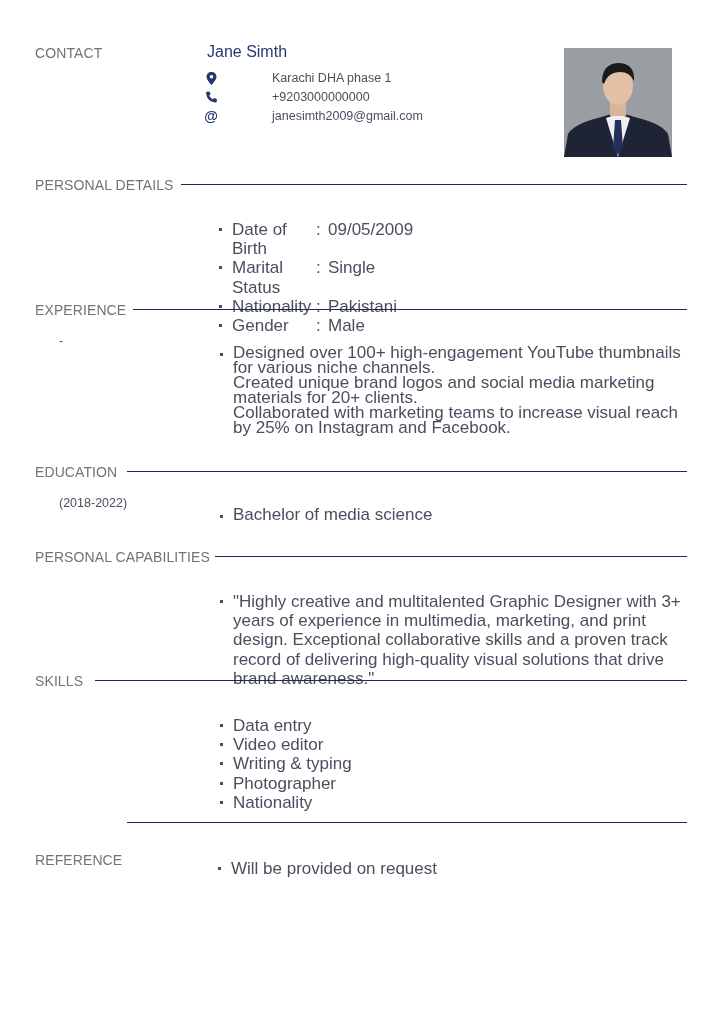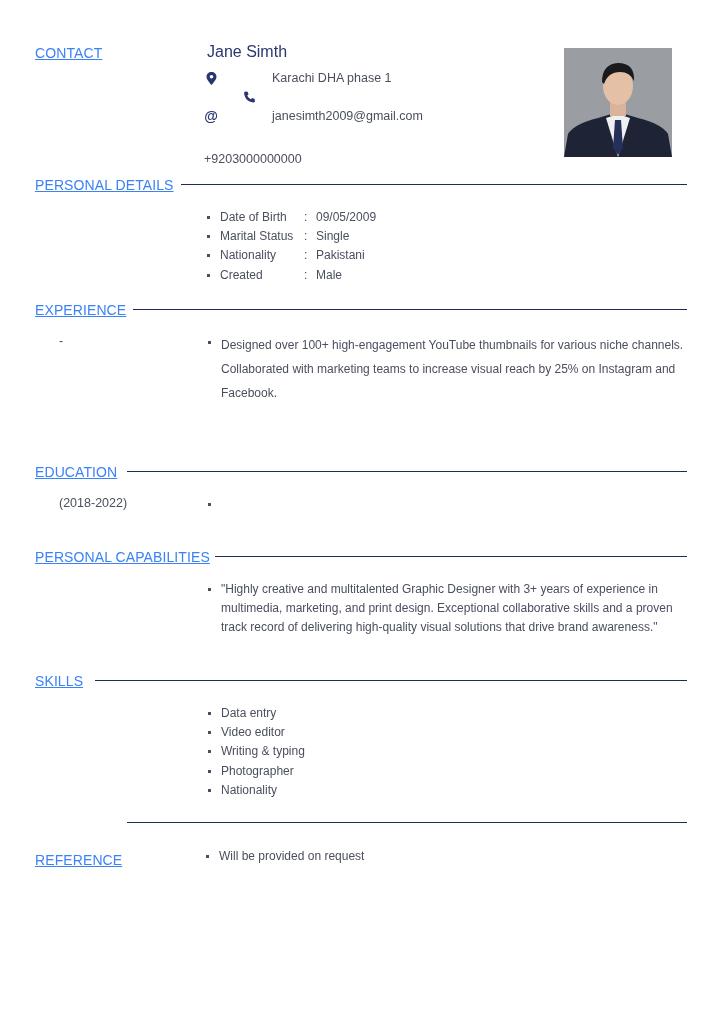--- a/index.html
+++ b/index.html
@@ -1,49 +1,49 @@
 <!DOCTYPE html>
 <html><head>
 <meta charset="utf-8">
 <style>
   html, body { margin: 0; padding: 0; background: #ffffff; }
   body { width: 720px; height: 1011px; position: relative; overflow: hidden;
          font-family: "Liberation Sans", "DejaVu Sans", sans-serif; color: #3d4252; }
   .abs { position: absolute; }
-  .sec-title { position: absolute; left: 35px; font-size: 14px; color: #3b82f6; letter-spacing: 0.1px; white-space: nowrap; text-decoration: underline; }
+  .sec-title { position: absolute; left: 35px; font-size: 14px; color: #737373; letter-spacing: 0.1px; white-space: nowrap; }
   .sec-line { position: absolute; height: 1px; background: #1f2a5c; right: 33px; }
   .name { left: 207px; top: 43px; font-size: 16px; color: #2a3670; }
   .contact-row { position: absolute; left: 204px; font-size: 12.5px; color: #4a4f5e; display: flex; align-items: center; gap: 48px; }
   .contact-row .ic { width: 14px; height: 14px; margin-right: 6px; display: inline-flex; align-items: center; justify-content: center; }
   .photo { left: 564px; top: 48px; width: 108px; height: 109px; background: linear-gradient(#a6a9ae, #8e9196); overflow: hidden; }
-  ul.blist { list-style: none; margin: 0; padding: 0; position: absolute; font-size: 12px; color: #4a4f5e; }
+  ul.blist { list-style: none; margin: 12px; padding: 0; position: absolute; font-size: 17px; color: #4a4f5e; }
   ul.blist li { position: relative; padding-left: 14px; line-height: 19.2px; }
   ul.blist li::before { content: ""; position: absolute; left: 1px; top: 8px; width: 3px; height: 3px; background: #4a4f5e; }
   .pd li { display: flex; padding-left: 19px; }
   .pd .lbl { width: 84px; }
   .pd .colon { width: 12px; }
   .bold { color: #2e3342; font-weight: bold; }
-  .para { line-height: 24px; }
+  .para { line-height: 15px; }
   .left-date { position: absolute; left: 59px; font-size: 12.5px; color: #4a4f5e; }
 </style>
 </head>
 <body>
 
 <div class="sec-title" style="top:45px;">CONTACT</div>
 <div class="abs name">Jane Simth</div>
 
 <div class="contact-row" style="top:71px;">
   <span class="ic">
     <svg width="11" height="13" viewBox="0 0 11 13">
         <path d="M5.5 0C2.6 0 .5 2.1.5 4.8c0 3.3 5 8.2 5 8.2s5-4.9 5-8.2C10.5 2.1 8.4 0 5.5 0zm0 6.6a1.8 1.8 0 1 1 0-3.6 1.8 1.8 0 0 1 0 3.6z" fill="#2a3670"></path>
       </svg>
   </span>
   <span>Karachi DHA phase 1</span>
 </div>
-<div class="contact-row" style="top:90px;flex-direction:column;">
+<div class="contact-row" style="top:90px;">
   <span class="ic">
     <svg width="13" height="13" viewBox="0 0 13 13">
         <path d="M2.6 0.5l2 0.2 1 2.6-1.3 1.2c.7 1.6 2 2.9 3.6 3.7l1.2-1.3 2.6 1 .2 2c0 .9-.8 1.6-1.7 1.5C5 11 1.9 7.9 1.1 2.3 1 1.3 1.7.5 2.6.5z" fill="#2a3670"></path>
       </svg>
   </span>
   <span>+9203000000000</span>
 </div>
 <div class="contact-row" style="top:109px;">
   <span class="ic" style="font-weight:bold;color:#2a3670;font-size:14px;">@</span>
   <span>janesimth2009@gmail.com</span>
@@ -73,41 +73,43 @@
       <span class="lbl">Marital Status</span>
       <span class="colon">:</span>
       <span>Single</span>
     </li>
   <li>
       <span class="lbl">Nationality</span>
       <span class="colon">:</span>
       <span>Pakistani</span>
     </li>
   <li>
-      <span class="lbl">Created</span>
+      <span class="lbl">Gender</span>
       <span class="colon">:</span>
       <span>Male</span>
     </li>
 </ul>
 
 <div class="sec-title" style="top:302px;">EXPERIENCE</div>
 <div class="sec-line" style="top:309px; left:133px;"></div>
 <div class="left-date" style="top:334px;">-</div>
 <ul class="blist" style="left:207px; top:333px; width:480px;">
   <li>
     <div class="para">Designed over 100+ high-engagement YouTube thumbnails for various niche channels.</div>
+    <div class="para">Created unique brand logos and social media marketing materials for 20+ clients.</div>
     <div class="para">Collaborated with marketing teams to increase visual reach by 25% on Instagram and Facebook.</div>
   </li>
 </ul>
 
 <div class="sec-title" style="top:464px;">EDUCATION</div>
 <div class="sec-line" style="top:471px; left:127px;"></div>
 <div class="left-date" style="top:496px;">(2018-2022)</div>
 <ul class="blist" style="left:207px; top:495px; width:480px;">
   <li>
+    <div class="para">Bachelor of media science</div>
   </li>
 </ul>
 
 <div class="sec-title" style="top:549px;">PERSONAL CAPABILITIES</div>
 <div class="sec-line" style="top:556px; left:215px;"></div>
 <ul class="blist" style="left:207px; top:580px; width:478px;">
   <li class="para">"Highly creative and multitalented Graphic Designer with 3+ years of experience in multimedia, marketing, and print design. Exceptional collaborative skills and a proven track record of delivering high-quality visual solutions that drive brand awareness."</li>
 </ul>
 
 <div class="sec-title" style="top:673px;">SKILLS</div>

